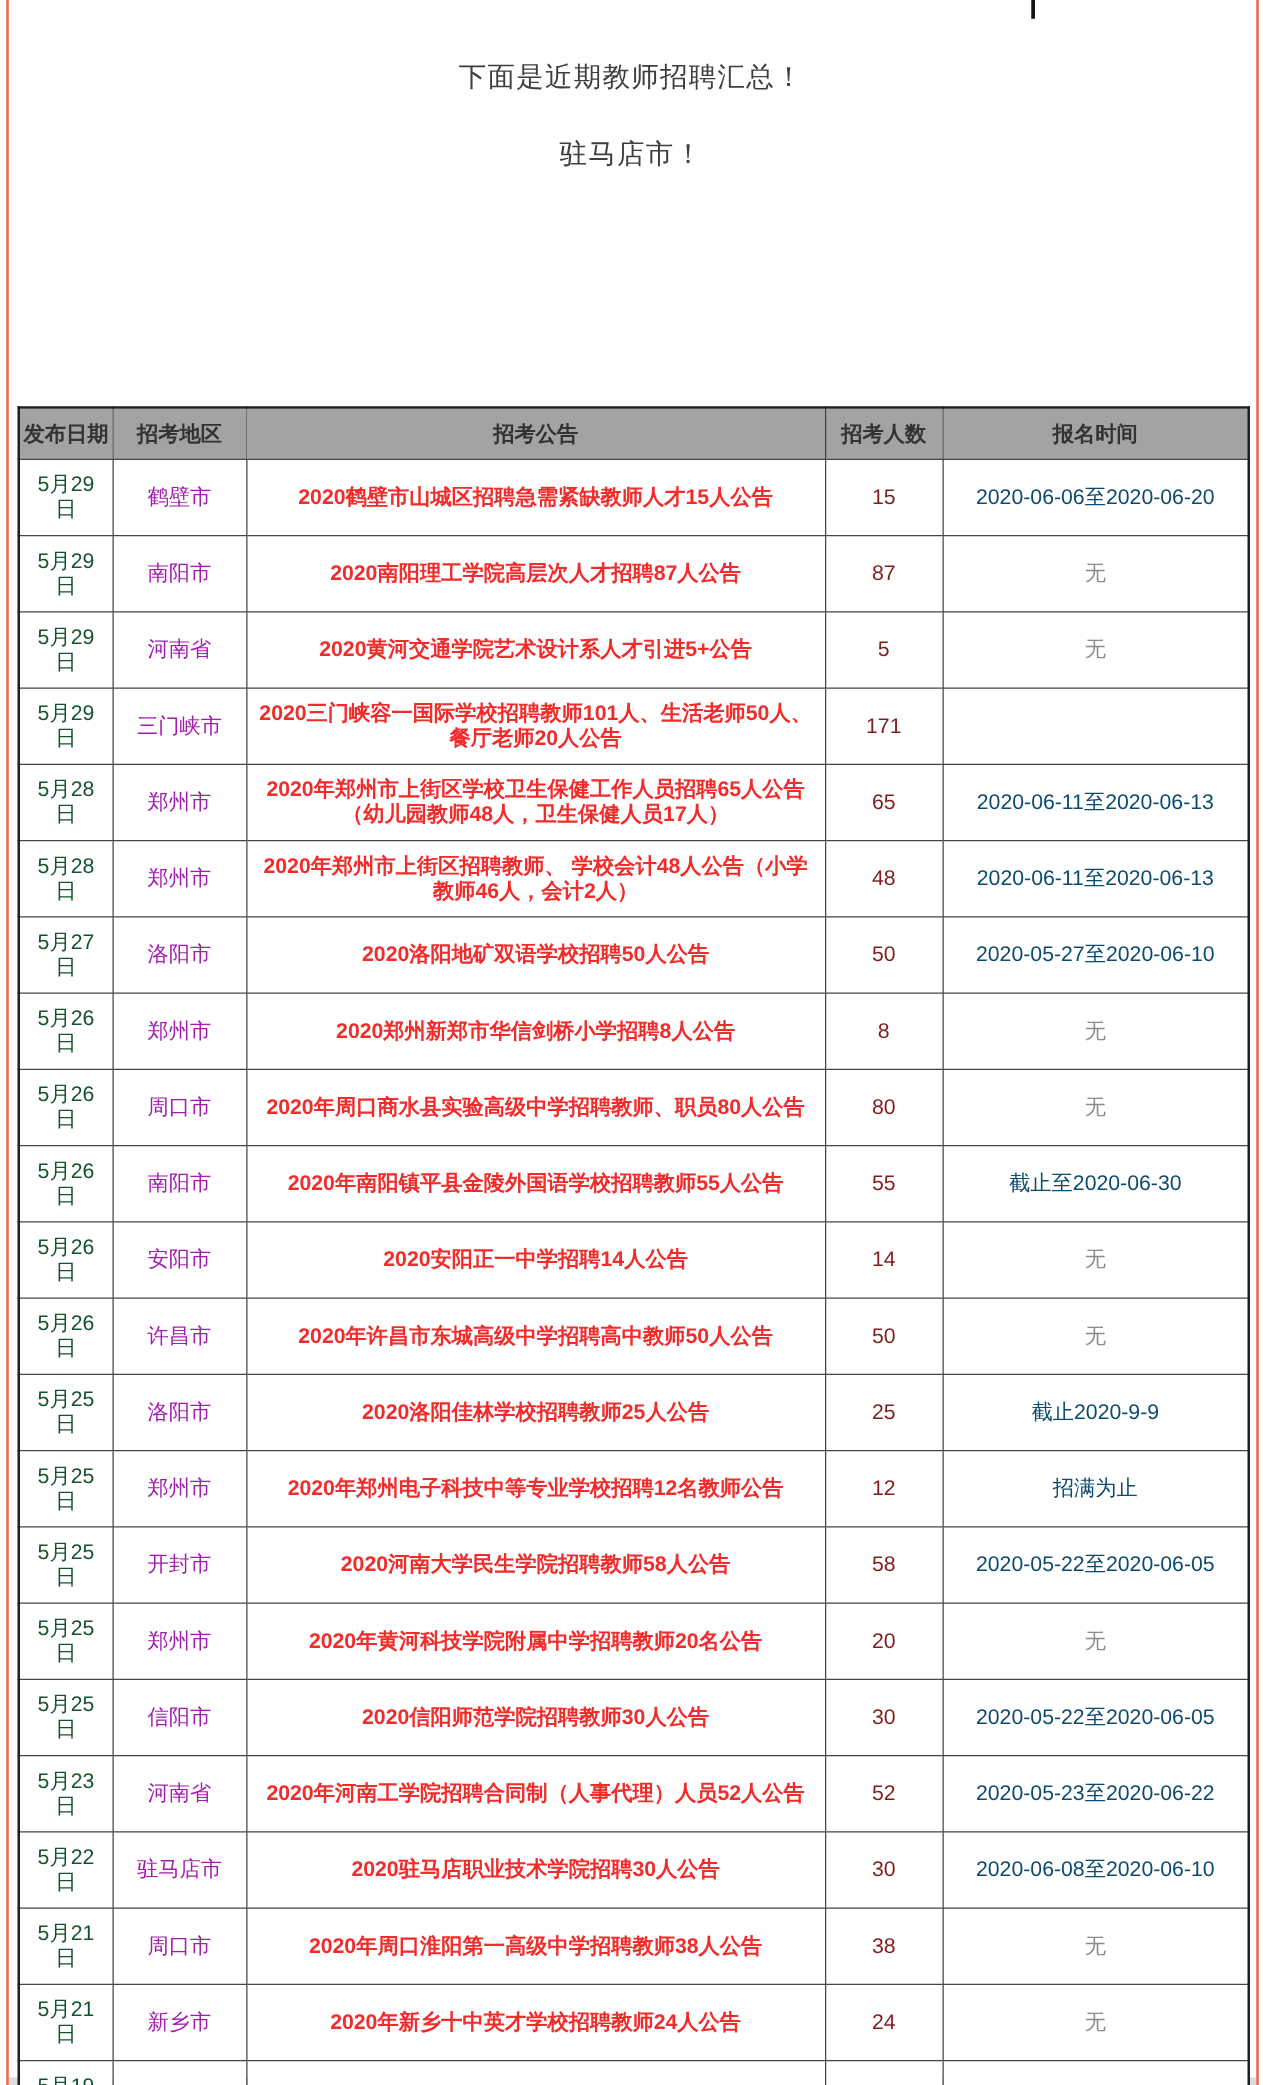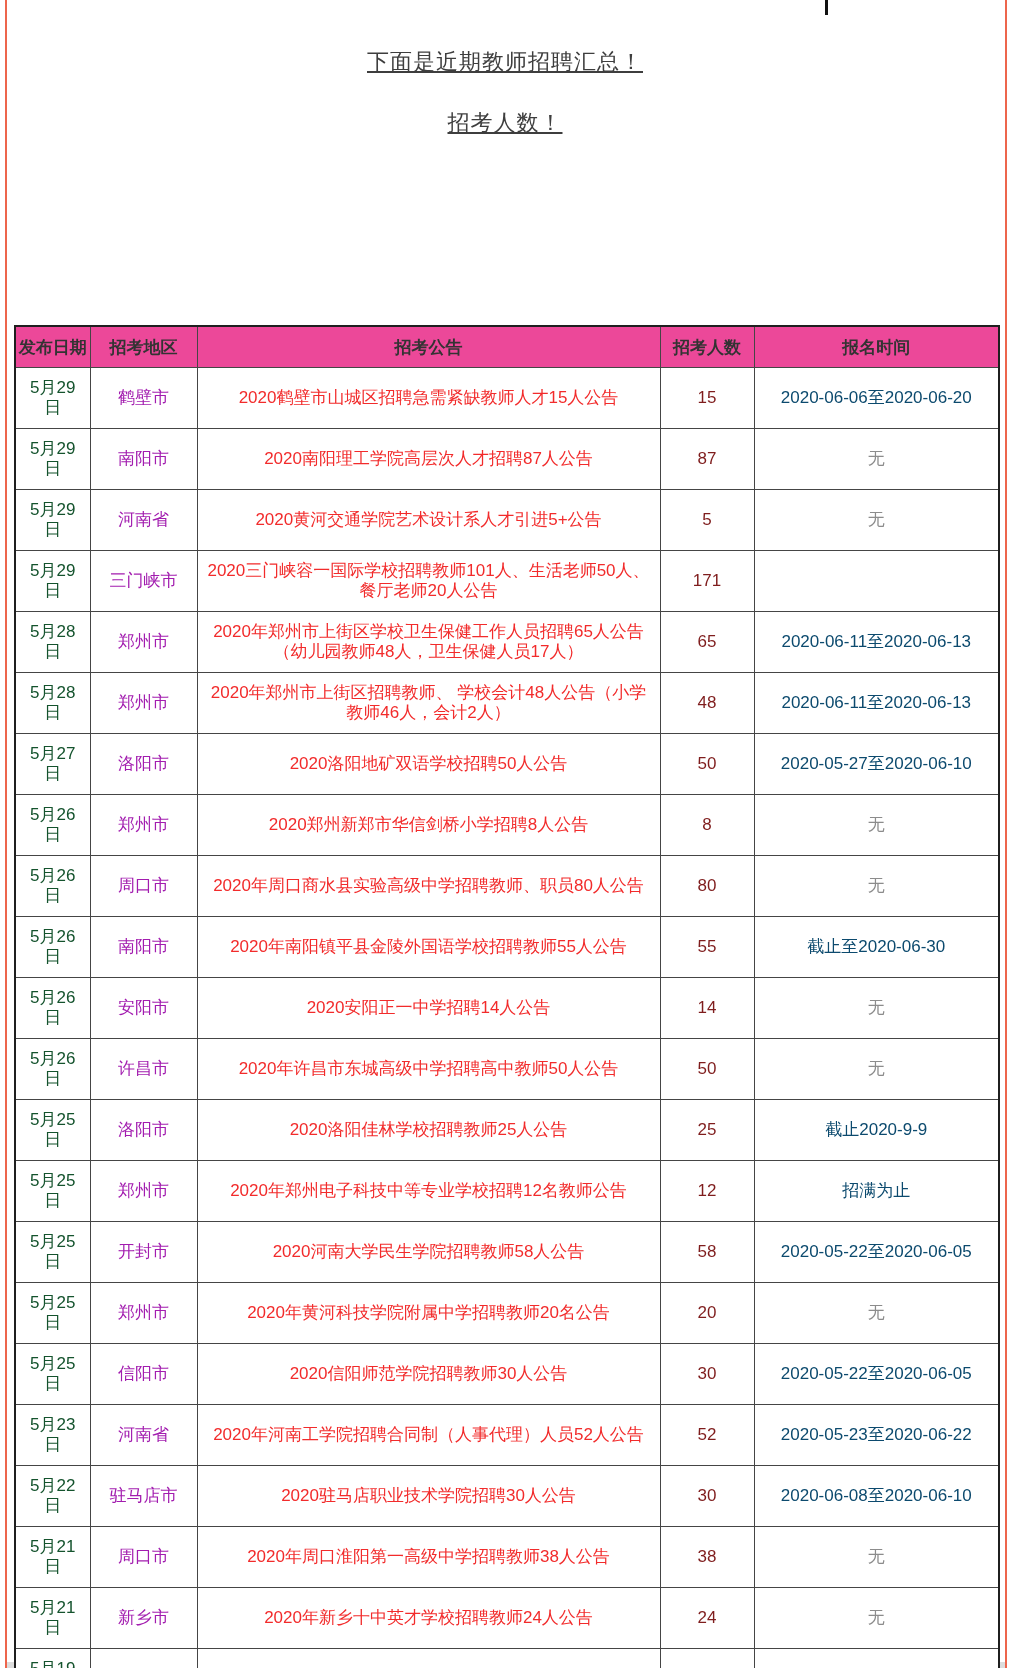--- a/index.html
+++ b/index.html
@@ -20,70 +20,69 @@
   .bottom-strip { position: absolute; left: 7px; right: 5px; bottom: 0; height: 6px; background: #dcdcdc; }
 
   
   .intro { padding-top: 50px; text-align: center; }
   .intro p {
     margin: 0 0 38px 0;
     font-size: 22px;
     line-height: 23px;
     color: #3e3e3e;
     letter-spacing: 1px;
-    text-decoration: underline;
   }
 
   
   table.recruit {
     position: absolute;
     left: 14px; top: 325px;
     width: 984px;
     border-collapse: collapse;
     table-layout: fixed;
     border: 2px solid #1f1f1f;
   }
   table.recruit th, table.recruit td {
     border: 1px solid #454545;
     text-align: center;
     vertical-align: middle;
     font-size: 17px;
     overflow: hidden;
   }
   table.recruit th {
-    background: #ec4899;
+    background: #a3a3a3;
     color: #333333;
     font-weight: bold;
     height: 40px;
     padding: 0 2px;
   }
   table.recruit td {
     padding: 10px 6px;
     line-height: 20px;
     background: #ffffff;
   }
   td.c-date   { color: #14532d; }
   td.c-region { color: #a21caf; }
   td.c-ann    { padding: 6px 8px; }
-  td.c-ann span { color: #f22b2b; font-weight: normal; cursor: pointer; text-align: right; }
+  td.c-ann span { color: #f22b2b; font-weight: bold; cursor: pointer; text-align: right; }
   td.c-count  { color: #7f1d1d; }
   td.c-period { color: #0c4a6e; }
   td.c-period.muted { color: #8c8c8c; }
 </style>
 </head>
 <body>
 
 <div class="accent left"></div>
 <div class="accent right"></div>
 <div class="caret"></div>
 <div class="bottom-strip"></div>
 
 <div class="intro">
   <p>下面是近期教师招聘汇总！</p>
-  <p>招考人数！</p>
+  <p>驻马店市！</p>
 </div>
 
 <table class="recruit">
   <colgroup>
     <col style="width:75px">
       <col style="width:107px">
       <col style="width:463px">
       <col style="width:94px">
       <col style="width:245px">
   </colgroup>

